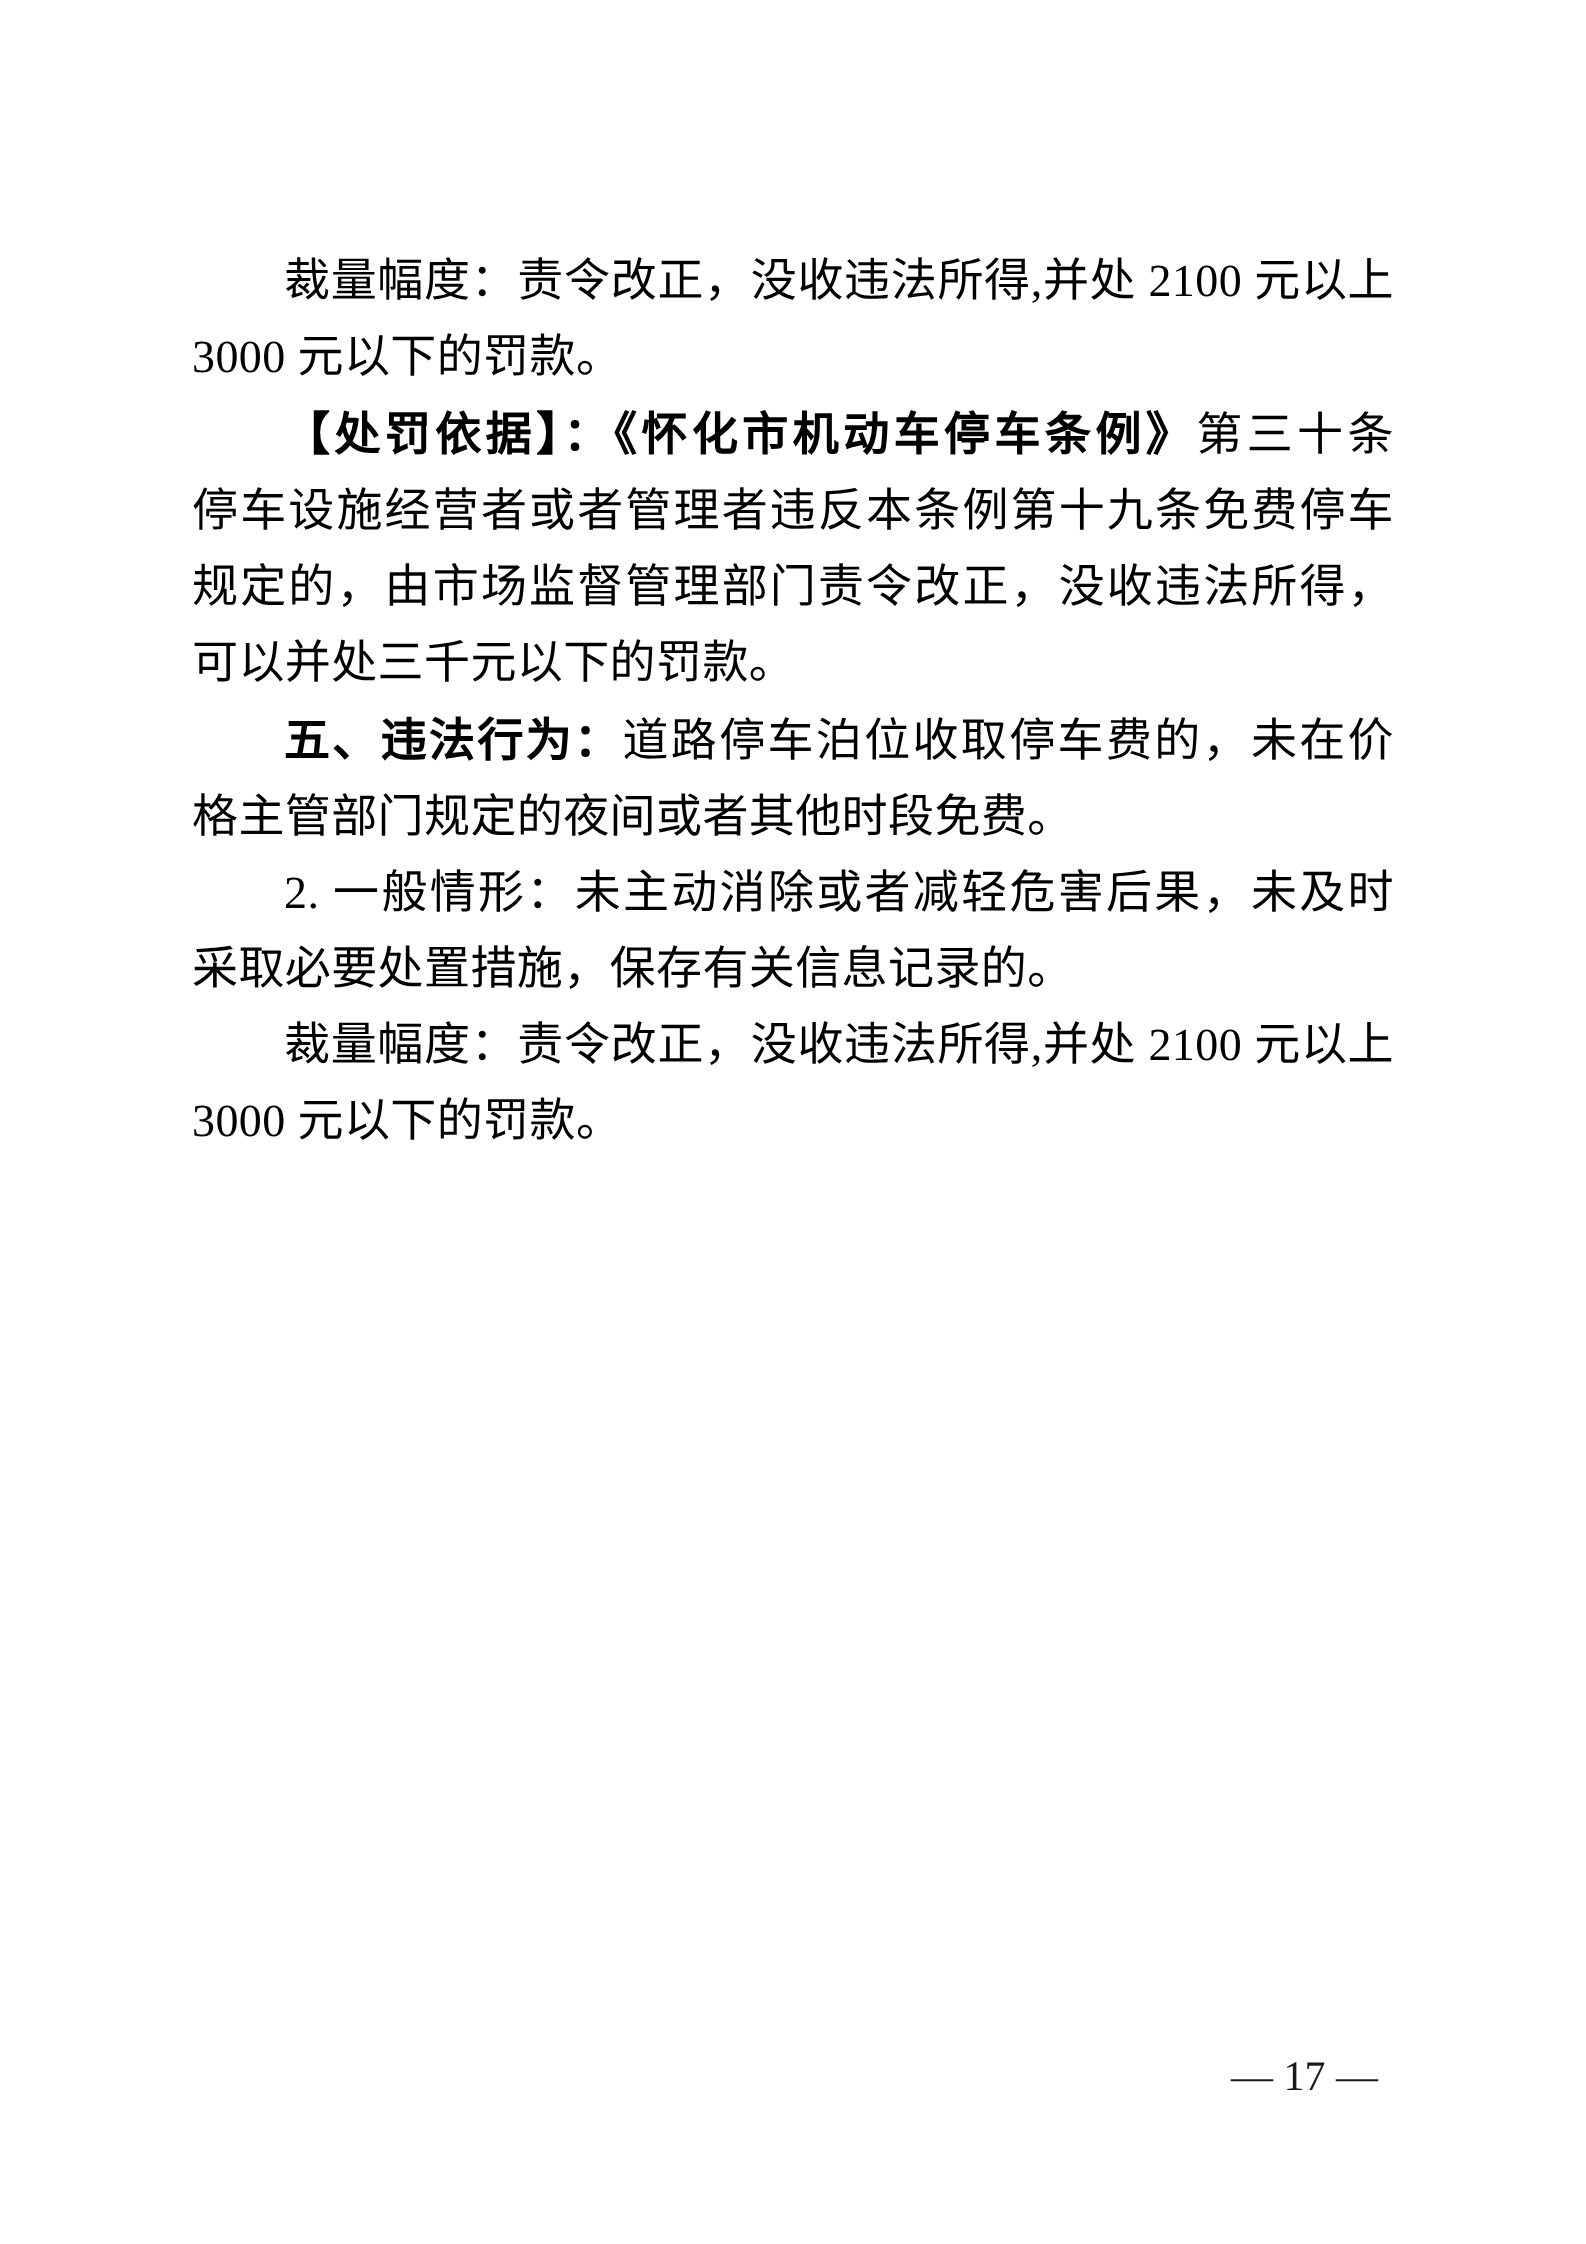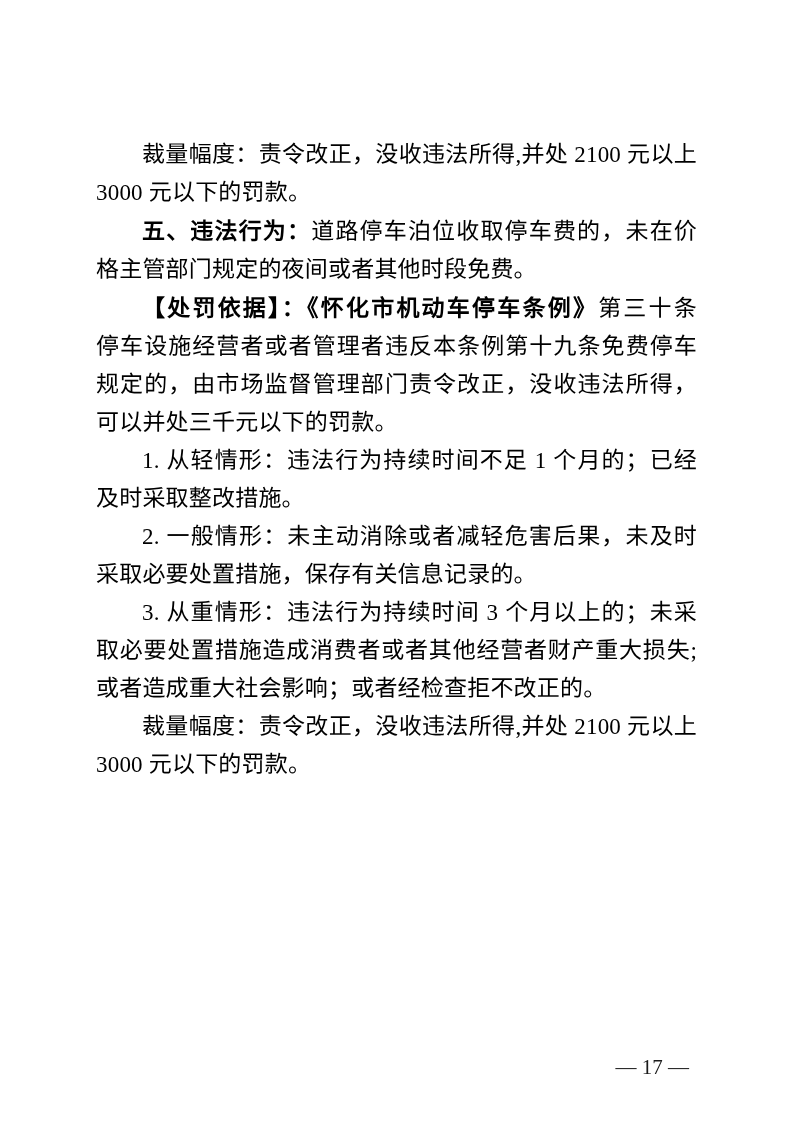--- a/index.html
+++ b/index.html
@@ -12,21 +12,21 @@
     width: 793px;
     height: 1122px;
     background: #ffffff;
     overflow: hidden;
     font-family: "Liberation Serif", "DejaVu Serif", serif;
     color: #000000;
   }
   .content {
     position: absolute;
     left: 96px;
-    top: 136px;
+    top: 122px;
     width: 601px;
   }
   .para {
     margin: 0;
     font-size: 23px;
     line-height: 38px;
     text-indent: 2em;
     text-align: justify;
     letter-spacing: 0.2px;
     word-break: break-all;
@@ -38,32 +38,29 @@
     font-family: "Liberation Sans", "DejaVu Sans", sans-serif;
     font-weight: 700;
   }
   .page-footer {
     position: absolute;
     top: 1024px;
     right: 104px;
     font-size: 21px;
     line-height: 28px;
     color: #1a1a1a;
-    margin-top: 29px;
   }
 </style>
 </head>
 <body>
 
 <div class="page">
   <main class="content">
       <p class="para"><span class="seg">裁量幅度：责令改正，没收违法所得,并处 2100 元以上 3000 元以下的罚款。</span></p>
+      <p class="para"><span class="seg bold">【处罚依据】：《怀化市机动车停车条例》</span><span class="seg">第三十条　停车设施经营者或者管理者违反本条例第十九条免费停车规定的，由市场监督管理部门责令改正，没收违法所得，可以并处三千元以下的罚款。</span></p>
       <p class="para"><span class="seg bold">五、违法行为：</span><span class="seg">道路停车泊位收取停车费的，未在价格主管部门规定的夜间或者其他时段免费。</span></p>
-      <p class="para"><span class="seg bold">【处罚依据】：《怀化市机动车停车条例》</span><span class="seg">第三十条　停车设施经营者或者管理者违反本条例第十九条免费停车规定的，由市场监督管理部门责令改正，没收违法所得，可以并处三千元以下的罚款。</span></p>
-      <p class="para"><span class="seg">1. 从轻情形：违法行为持续时间不足 1 个月的；已经及时采取整改措施。</span></p>
       <p class="para"><span class="seg">2. 一般情形：未主动消除或者减轻危害后果，未及时采取必要处置措施，保存有关信息记录的。</span></p>
-      <p class="para"><span class="seg">3. 从重情形：违法行为持续时间 3 个月以上的；未采取必要处置措施造成消费者或者其他经营者财产重大损失;或者造成重大社会影响；或者经检查拒不改正的。</span></p>
       <p class="para"><span class="seg">裁量幅度：责令改正，没收违法所得,并处 2100 元以上 3000 元以下的罚款。</span></p>
     </main>
   <footer class="page-footer">
     <span>— 17 —</span>
   </footer>
 </div>
 
 </body></html>

